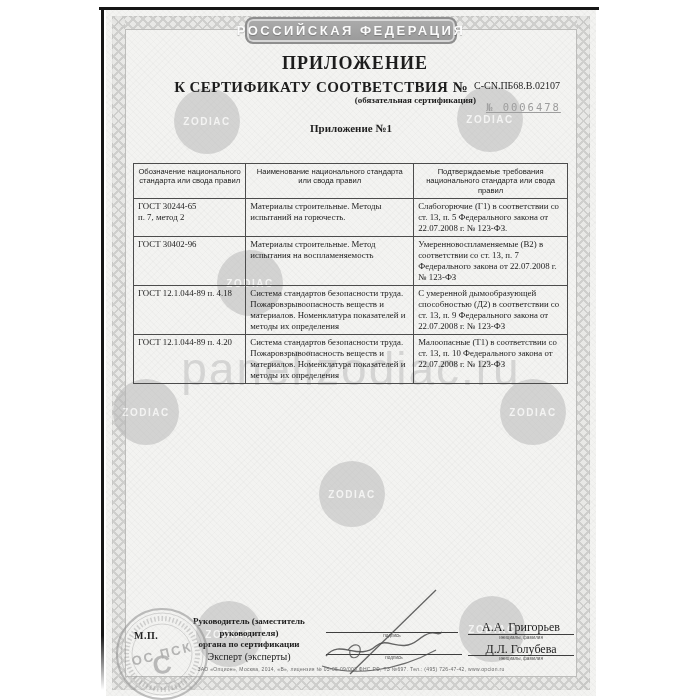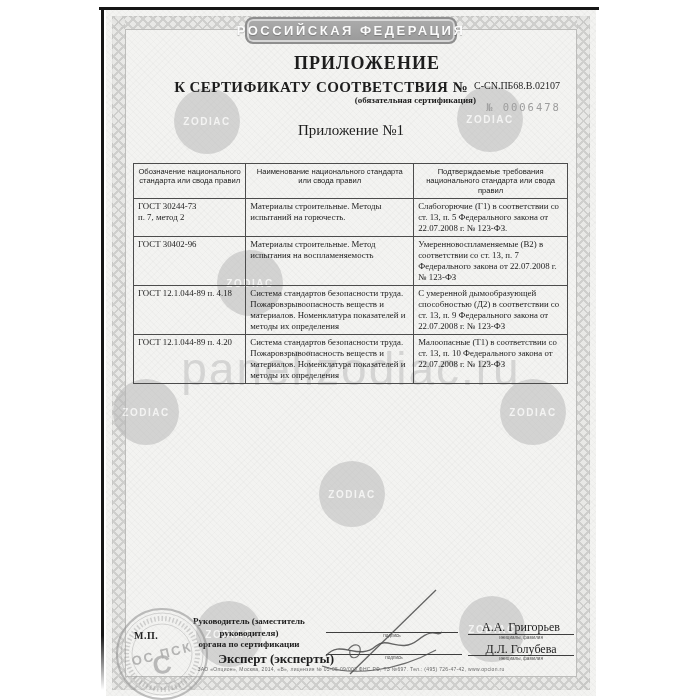--- a/index.html
+++ b/index.html
@@ -82,44 +82,44 @@
     box-shadow:inset 0 0 0 2px #d6d6d6;
     display:flex; align-items:center; justify-content:center;
   }
   .banner span {
     color:#fbfbfb; font-family:"Liberation Sans", sans-serif;
     font-weight:bold; font-size:13px; letter-spacing:2.5px;
     text-shadow:0 1px 1px rgba(0,0,0,0.25);
     white-space:nowrap;
   }
   .doc-title {
-    position:absolute; left:16px; top:43px; width:100%;
+    position:absolute; left:4px; top:43px; width:100%;
     text-align:center; font-weight:bold; font-size:18px; letter-spacing:1px;
   }
   .doc-subtitle {
     position:absolute; left:60px; top:69px; width:310px;
     text-align:center; font-weight:bold; font-size:15px; letter-spacing:0.4px;
   }
   .cert-number {
     position:absolute; left:368px; top:70px; width:120px;
     font-size:10px;
   }
   .cert-type {
     position:absolute; left:60px; top:85px; width:310px;
     text-align:right; font-weight:bold; font-size:9px;
   }
   .blank-number {
     position:absolute; left:380px; top:91px; width:110px;
     font-family:"DejaVu Sans Mono", monospace;
-    font-size:10.5px; color:#9d9d9d; letter-spacing:2px;
+    font-size:10.5px; color:#9d9d9d; letter-spacing:2px;text-decoration:underline;
   }
 
   .appendix-title {
     position:absolute; left:0; top:112px; width:100%;
-    text-align:center; font-weight:normal; font-size:15px;
+    text-align:center; font-weight:bold; font-size:11px;
   }
   .appendix-desc {
     position:absolute; left:25px; top:126px; width:440px;
     text-align:center; font-weight:bold; font-size:10.5px; line-height:1.25;
   }
 
   
   table.standards {
     position:absolute; left:27px; top:153px; width:435px;
     border-collapse:collapse; background:transparent;
@@ -145,21 +145,21 @@
     position:absolute; left:28px; top:620px;
     font-weight:bold; font-size:10px; letter-spacing:0.5px;
   }
   .role1 {
     position:absolute; left:58px; top:606px; width:170px;
     text-align:center; font-weight:bold; font-size:9px; line-height:1.3;
     white-space:pre-line;
   }
   .role2 {
     position:absolute; left:58px; top:641px; width:170px;
-    text-align:right; font-weight:bold; font-size:13px;
+    text-align:center; font-weight:normal; font-size:10px;
   }
   .sig-line { position:absolute; border-top:1px solid #3e3e3e; }
   .sig-line-1 { left:220px; top:622px; width:132px; }
   .sig-line-2 { left:220px; top:644px; width:136px; }
   .name-line-1 { left:362px; top:624px; width:106px; }
   .name-line-2 { left:362px; top:645px; width:106px; }
   .caption {
     position:absolute; text-align:center;
     font-size:4.6px; color:#4f4f4f; font-family:"Liberation Sans", sans-serif;
   }
@@ -257,21 +257,21 @@
     <table class="standards">
       <thead>
         <tr>
           <th class="col1">Обозначение национального стандарта или свода правил</th>
           <th class="col2">Наименование национального стандарта или свода правил</th>
           <th class="col3">Подтверждаемые требования национального стандарта или свода правил</th>
         </tr>
       </thead>
       <tbody>
         <tr class="r1">
-          <td>ГОСТ 30244-73
+          <td>ГОСТ 30244-65
 п. 7, метод 2</td>
           <td>Материалы строительные. Методы испытаний на горючесть.</td>
           <td>Слабогорючие (Г1) в соответствии со ст. 13, п. 5 Федерального закона от 22.07.2008 г. № 123-ФЗ.</td>
         </tr>
         <tr class="r2">
           <td>ГОСТ 30402-96</td>
           <td>Материалы строительные. Метод испытания на воспламеняемость</td>
           <td>Умеренновоспламеняемые (В2) в соответствии со ст. 13, п. 7 Федерального закона от 22.07.2008 г. № 123-ФЗ</td>
         </tr>
         <tr class="r3">

